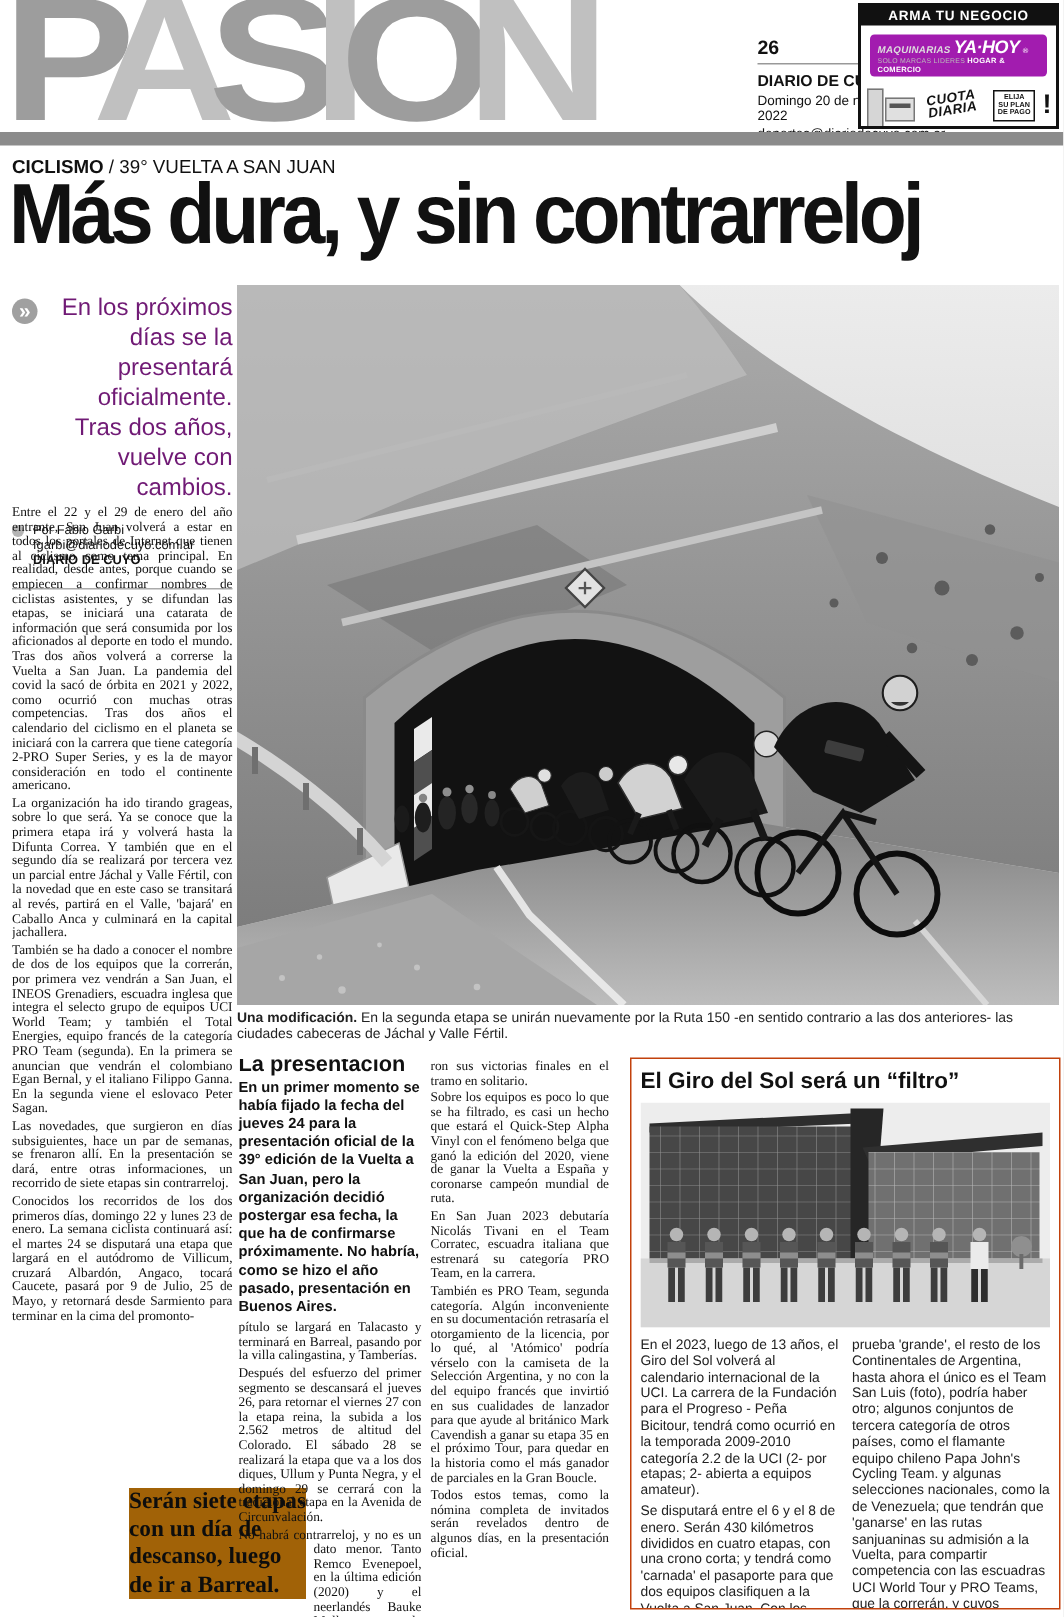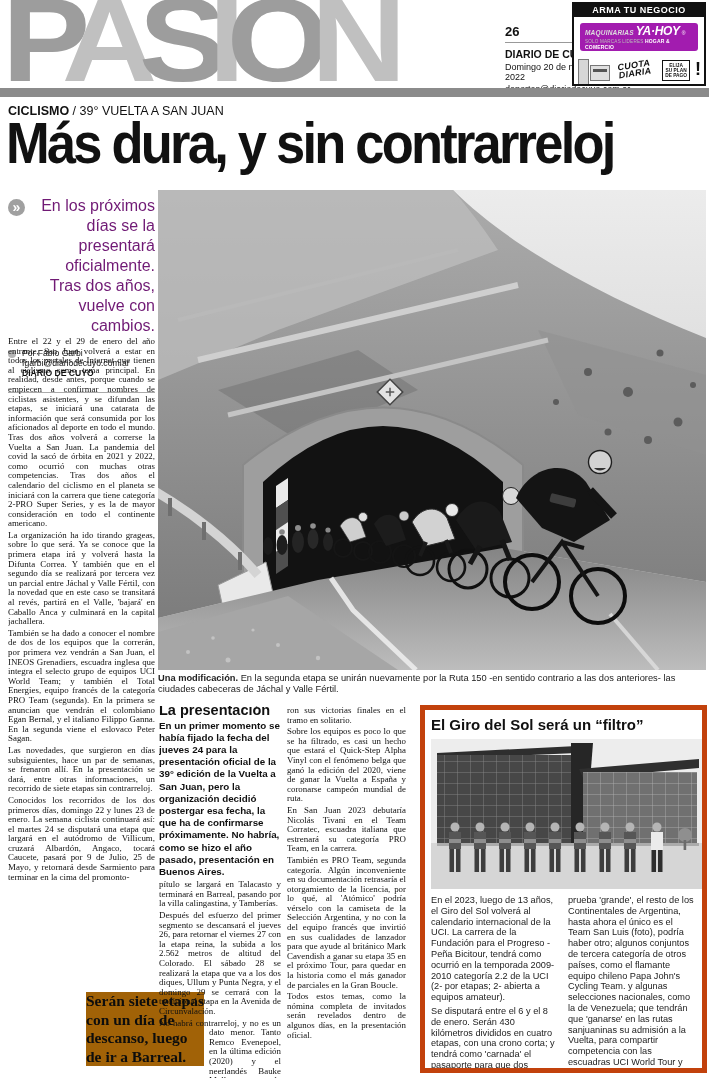--- a/index.html
+++ b/index.html
@@ -72,21 +72,21 @@
   .col3{position:absolute;left:287px;top:706px;width:119px;height:372px;overflow:hidden;}
   .pullquote{position:absolute;left:86px;top:992px;width:118px;font-family:"Liberation Serif",serif;
              font-size:15.5px;line-height:18.5px;font-weight:bold;color:#0d0d0d;background:#a16207;text-align:left;}
 
   
   .mainphoto{position:absolute;left:158px;top:190px;width:548px;height:480px;}
   .caption{position:absolute;left:158px;top:673px;width:545px;font-size:9.3px;line-height:11px;color:#222;}
   .caption b{font-weight:bold;}
 
   
-  .girobox{position:absolute;left:420px;top:705px;width:287px;height:368px;border:5px solid #c2410c;
+  .girobox{position:absolute;left:420px;top:705px;width:287px;height:368px;border:1px solid #c2410c;
            box-sizing:border-box;padding:6px;overflow:hidden;background:#fff;}
   .girobox h2{margin:0 0 6px 0;font-size:15px;font-weight:bold;}
   .teamphoto{width:273px;height:150px;display:block;}
   .girocols{display:flex;gap:9px;margin-top:6px;}
   .girocol{width:132px;font-size:9.2px;line-height:10.8px;color:#222;text-align:left;}
   .girocol p{margin:0 0 3px 0;}
 </style>
 </head>
 <body>
 

